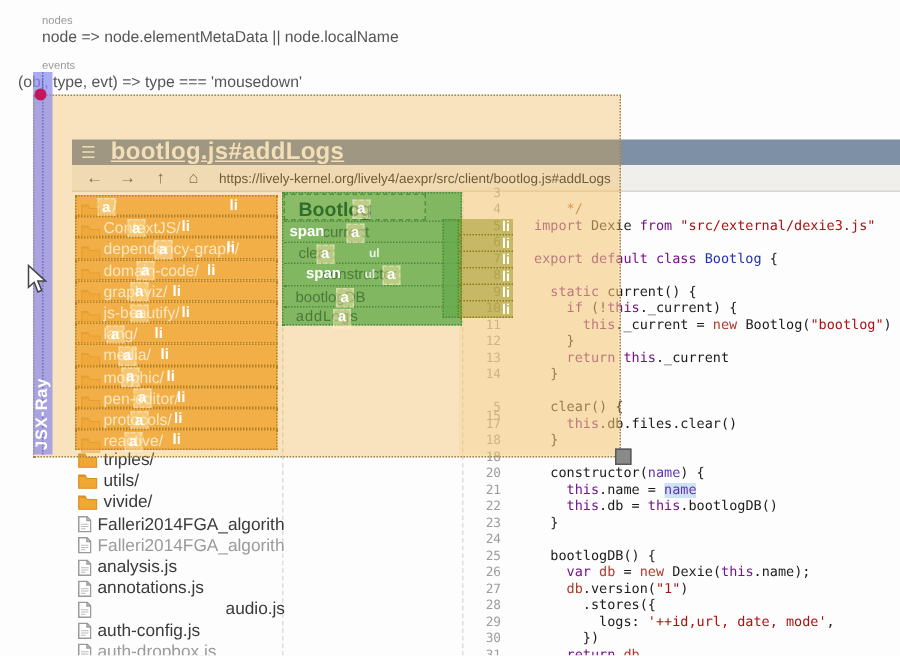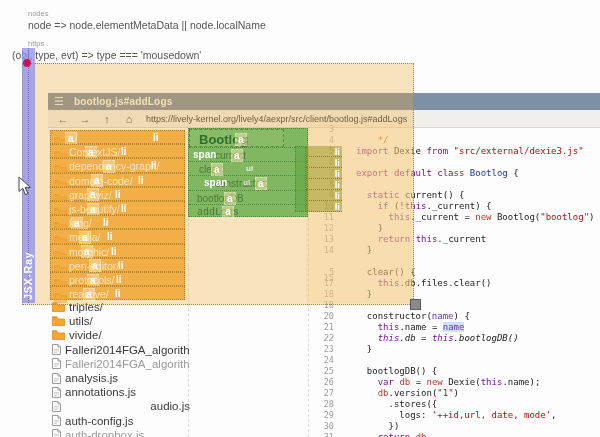--- a/index.html
+++ b/index.html
@@ -6,21 +6,21 @@
   #stage{position:relative;width:600px;height:437px;overflow:hidden;background:#fdfdfd;
          font-family:"Liberation Sans",sans-serif;}
   .abs{position:absolute;}
   
   .mini-label{font-size:7.5px;color:#9a9a9a;}
   .expr{font-size:10.5px;color:#555;white-space:nowrap;}
   
   #titlebar{left:48px;top:93px;width:552px;height:17px;background:#7d90a5;color:#f5f5f2;
             display:flex;align-items:center;}
   #titlebar .burger{font-size:11px;margin-left:6px;color:#eef0f4;}
-  #titlebar .wtitle{font-size:10px;font-weight:bold;margin-left:10px;letter-spacing:.2px;}
+  #titlebar .wtitle{font-size:16px;font-weight:bold;margin-left:10px;letter-spacing:.2px;text-decoration:underline;}
   #navbar{left:48px;top:110px;width:552px;height:17px;background:#f1efec;border-bottom:1px solid #d8d6d2;
           display:flex;align-items:center;}
   .navbtn{font-size:11px;color:#555;width:22px;text-align:center;}
   #url{font-size:9px;color:#3a3a3a;margin-left:6px;white-space:nowrap;}
   .vsep{border-left:1px dashed #dcdcdc;width:0;top:128px;height:309px;}
   
   .trow{position:absolute;left:48px;width:142px;height:14.2px;display:flex;align-items:center;
         font-size:11.5px;color:#3a3a3a;white-space:nowrap;overflow:hidden;}
   .trow .ticon{margin-left:4px;margin-right:4px;flex:0 0 auto;display:flex;}
   .trow.dim{color:#9a9a9a;}
@@ -64,21 +64,21 @@
   #raydot{left:23px;top:59px;width:8px;height:8px;border-radius:50%;background:#c2185b;z-index:9;}
   #cursor{left:18px;top:176px;z-index:10;}
 </style>
 </head>
 <body>
 
 <div id="stage">
 
   <div class="abs mini-label" style="left:28px;top:9px">nodes</div>
   <div class="abs expr" style="left:28px;top:19px">node =&gt; node.elementMetaData || node.localName</div>
-  <div class="abs mini-label" style="left:28px;top:39px">https</div>
+  <div class="abs mini-label" style="left:28px;top:39px">events</div>
   <div class="abs expr" style="left:12px;top:49px">(obj, type, evt) =&gt; type === 'mousedown'</div>
 
   <div class="abs" id="titlebar">
     <span class="burger">☰</span>
     <span class="wtitle">bootlog.js#addLogs</span>
   </div>
   <div class="abs" id="navbar">
     <span class="navbtn" style="margin-left:4px">←</span>
     <span class="navbtn">→</span>
     <span class="navbtn">↑</span>
@@ -199,21 +199,21 @@
       <div class="cline" style="top: 223px;"><span class="ln">12</span><span class="lc"><span class="c-d">    }</span></span></div>
       <div class="cline" style="top: 234px;"><span class="ln">13</span><span class="lc"><span class="c-d">    </span><span class="c-k">return </span><span class="c-k">this</span><span class="c-d">._current</span></span></div>
       <div class="cline" style="top: 245px;"><span class="ln">14</span><span class="lc"><span class="c-d">  }</span></span></div>
       <div class="cline" style="top: 273px; text-decoration: underline;"><span class="ln">15</span><span class="lc"></span></div>
       <div class="cline" style="top: 267px;"><span class="ln">5</span><span class="lc"><span class="c-d">  clear() {</span></span></div>
       <div class="cline" style="top: 278px;"><span class="ln">17</span><span class="lc"><span class="c-d">    </span><span class="c-k">this</span><span class="c-d">.db.files.clear()</span></span></div>
       <div class="cline" style="top: 289px;"><span class="ln">18</span><span class="lc"><span class="c-d">  }</span></span></div>
       <div class="cline" style="top: 300px;"><span class="ln">18</span><span class="lc"></span></div>
       <div class="cline" style="top: 311px;"><span class="ln">20</span><span class="lc"><span class="c-d">  constructor(</span><span class="c-v">name</span><span class="c-d">) {</span></span></div>
       <div class="cline" style="top: 322px;"><span class="ln">21</span><span class="lc"><span class="c-d">    </span><span class="c-k">this</span><span class="c-d">.name = </span><span class="c-vh">name</span></span></div>
-      <div class="cline" style="top: 333px; font-style: italic;"><span class="ln">22</span><span class="lc"><span class="c-d">    </span><span class="c-k">this</span><span class="c-d">.db = </span><span class="c-k">this</span><span class="c-d">.bootlogDB()</span></span></div>
+      <div class="cline" style="top: 333px;"><span class="ln">22</span><span class="lc"><span class="c-d">    </span><span class="c-k">this</span><span class="c-d">.db = </span><span class="c-k">this</span><span class="c-d">.bootlogDB()</span></span></div>
       <div class="cline" style="top: 344px;"><span class="ln">23</span><span class="lc"><span class="c-d">  }</span></span></div>
       <div class="cline" style="top: 355px;"><span class="ln">24</span><span class="lc"></span></div>
       <div class="cline" style="top: 366px;"><span class="ln">25</span><span class="lc"><span class="c-d">  bootlogDB() {</span></span></div>
       <div class="cline" style="top: 377px;"><span class="ln">26</span><span class="lc"><span class="c-d">    </span><span class="c-k">var </span><span class="c-r">db</span><span class="c-d"> = </span><span class="c-r">new </span><span class="c-d">Dexie(</span><span class="c-k">this</span><span class="c-d">.name);</span></span></div>
       <div class="cline" style="top: 388px;"><span class="ln">27</span><span class="lc"><span class="c-d">    </span><span class="c-r">db</span><span class="c-d">.version(</span><span class="c-s">"1"</span><span class="c-d">)</span></span></div>
       <div class="cline" style="top: 399px; text-decoration: underline;"><span class="ln">28</span><span class="lc"><span class="c-d">      .stores({</span></span></div>
       <div class="cline" style="top: 410px;"><span class="ln">29</span><span class="lc"><span class="c-d">        logs: </span><span class="c-s">'++id,url, date, mode'</span><span class="c-d">,</span></span></div>
       <div class="cline" style="top: 421px;"><span class="ln">30</span><span class="lc"><span class="c-d">      })</span></span></div>
       <div class="cline" style="top: 432px;"><span class="ln">31</span><span class="lc"><span class="c-d">    </span><span class="c-k">return </span><span class="c-r">db</span></span></div>
     </div>

